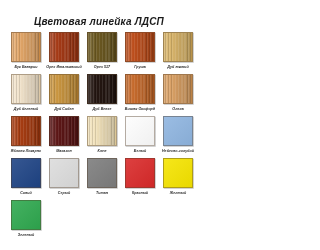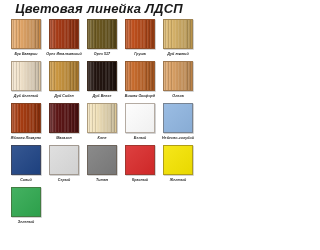--- a/index.html
+++ b/index.html
@@ -15,26 +15,26 @@
   }
   #page {
     position: relative;
     width: 198px;
     height: 250px;
     background: #ffffff;
     box-sizing: border-box;
   }
   #title {
     text-align: center;
-    font-size: 13px;
+    font-size: 10px;
     font-weight: bold;
     font-style: italic;
     color: #1a1a1a;
     letter-spacing: 0.2px;
-    padding-top: 4px;
+    padding-top: 17px;
     padding-bottom: 0px;
     line-height: 10px;
     white-space: nowrap;
   }
   #grid {
     padding-left: 7px;
     padding-top: 5px;
     box-sizing: border-box;
   }
   .row {

